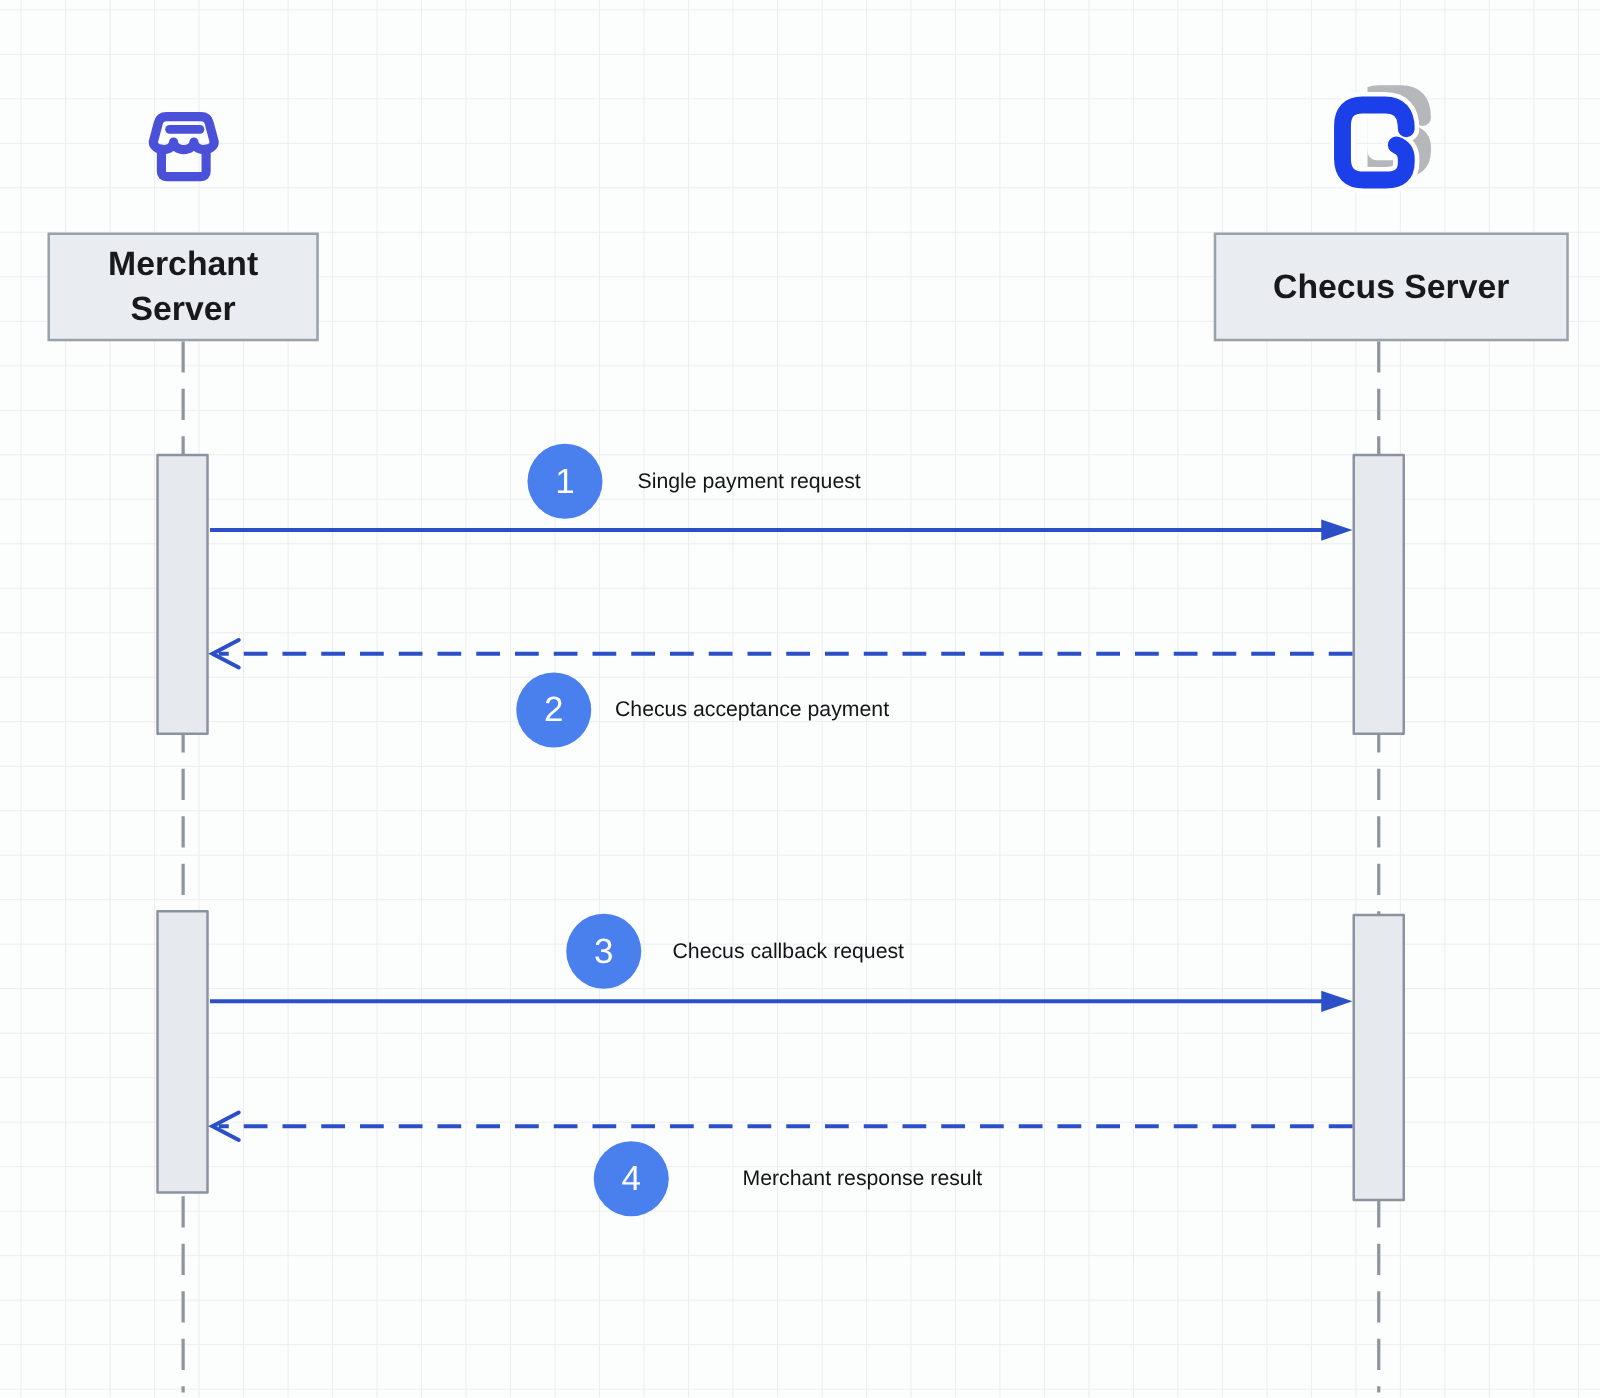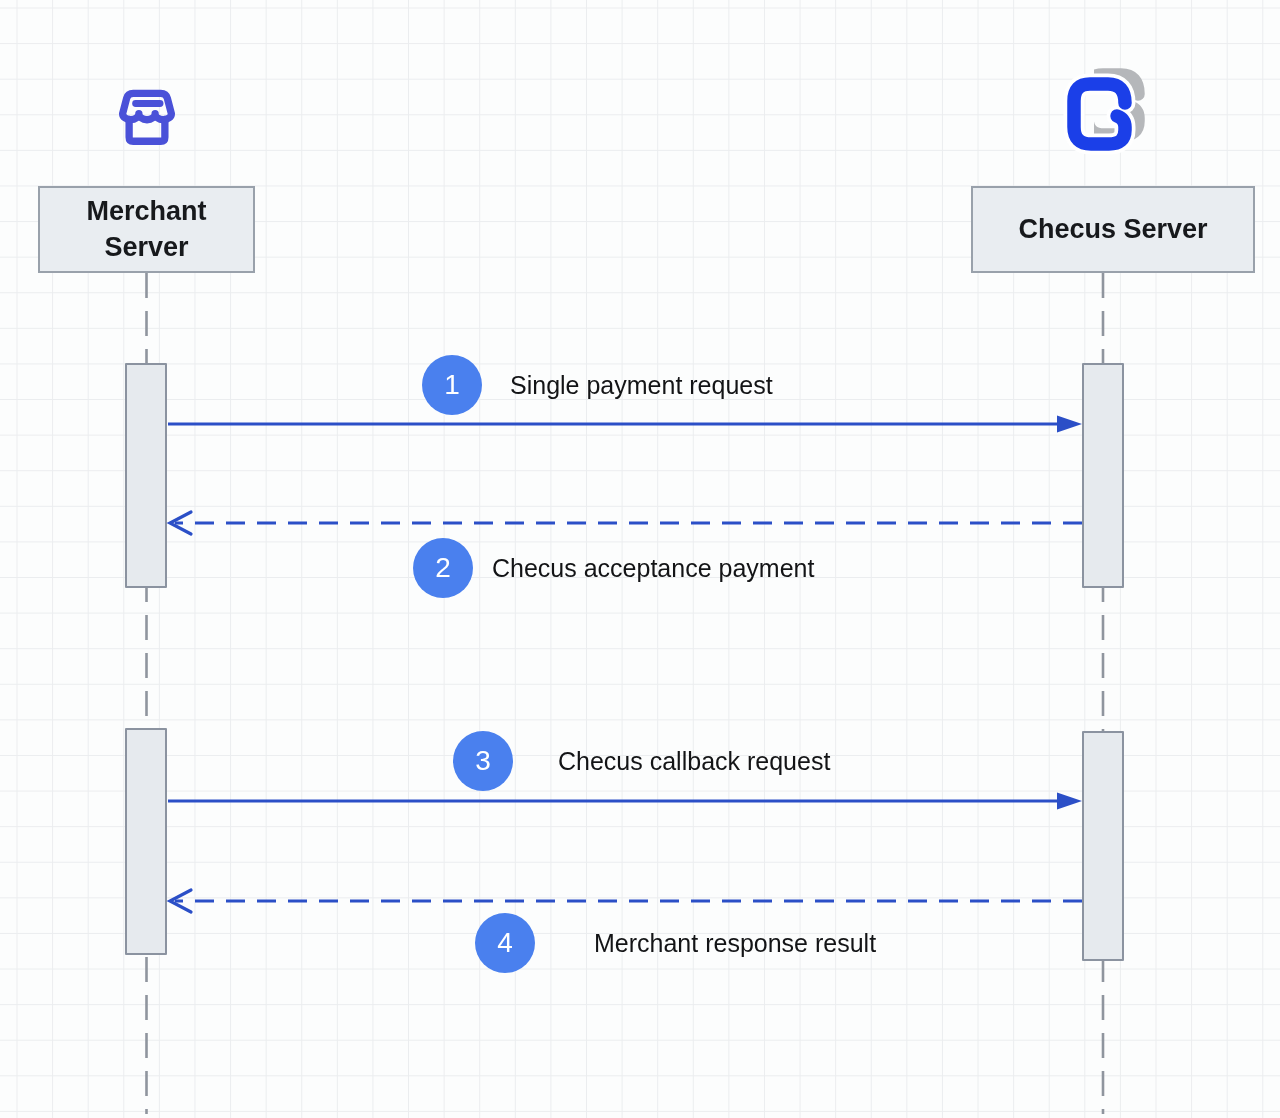--- a/index.html
+++ b/index.html
@@ -73,21 +73,21 @@
     align-items: center;
     justify-content: center;
     z-index: 4;
   }
 
   .msg-label {
     position: absolute;
     height: 60px;
     display: flex;
     align-items: center;
-    font-size: 25px;
+    font-size: 17px;
     color: #131416;
     white-space: nowrap;
     z-index: 4;
     text-align: center;
   }
 </style>
 </head>
 <body>
 
 <div class="canvas">
@@ -161,20 +161,20 @@
   <div class="msg-label" style="left:510px; top:355px;">Single payment request</div>
 
   <div class="badge" style="left:413px; top:538px;">
     <span>2</span>
   </div>
   <div class="msg-label" style="left:492px; top:538px;">Checus acceptance payment</div>
 
   <div class="badge" style="left:453px; top:731px;">
     <span>3</span>
   </div>
-  <div class="msg-label" style="left:558px; top:731px;">Checus callback request</div>
+  <div class="msg-label" style="left:538px; top:731px;">Checus callback request</div>
 
   <div class="badge" style="left:475px; top:913px;">
     <span>4</span>
   </div>
   <div class="msg-label" style="left:553px; top:913px;margin-left:41px;">Merchant response result</div>
 
 </div>
 
 </body></html>

